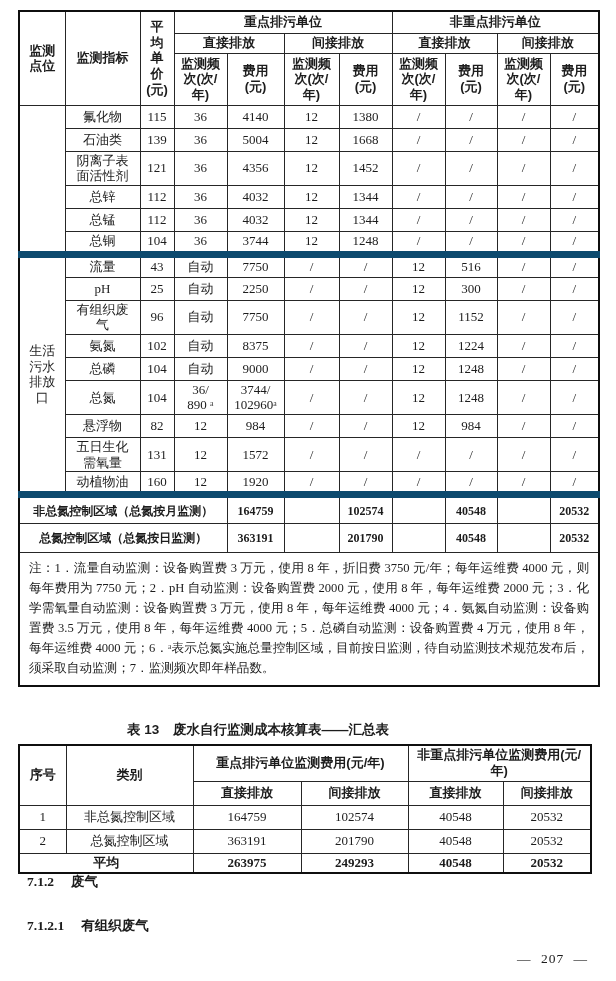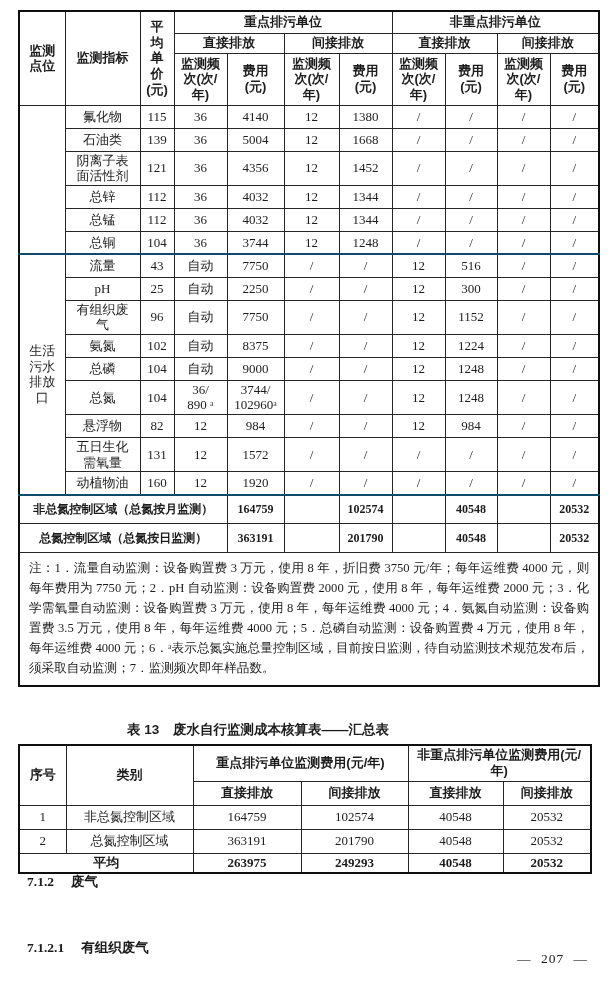--- a/index.html
+++ b/index.html
@@ -13,21 +13,21 @@
   .t1 { position:absolute; left:18px; top:10px; width:580px; border:2px solid #0f0f0f; }
   .t1 th, .t1 td {
     border:1px solid #262626; text-align:center; vertical-align:middle;
     padding:1px 2px; font-size:13px; line-height:1.2; overflow:hidden;
   }
   .t1 th { font-family:"Liberation Sans","DejaVu Sans",sans-serif; font-weight:bold; padding:1px 1px; }
   .t1 td.ind { padding:1px 8px; }
   .pre { white-space:pre-line; }
   tr.h1 { height:22px; } tr.h2 { height:20px; } tr.h3 { height:52px; }
   tr.datarow { height:23px; }
-  tr.sep td { border-top:2px solid #0c4a6e; }
+  tr.sep td { border-top:7px solid #0c4a6e; }
   tr.sum { height:29px; }
   tr.sum td { font-weight:bold; font-size:12px; }
   td.hei { font-family:"Liberation Sans","DejaVu Sans",sans-serif; white-space:nowrap; }
   td.note {
     text-align:justify; text-align-last:left; font-weight:normal;
     font-size:12.6px; line-height:20px; padding:5px 9px 7px 9px;
   }
   
   .caption {
     position:absolute; top:721px; left:0; width:516px; text-align:center;
@@ -43,21 +43,21 @@
   tr.h21 { height:27px; } tr.h22 { height:24px; }
   tr.d2 { height:24px; }
   tr.f2 { height:14px; }
   tr.f2 td { font-weight:bold; }
   
   .sec {
     position:absolute; left:27px;
     font-family:"Liberation Sans","DejaVu Sans",sans-serif; font-weight:bold; font-size:13.5px;
   }
   .sec .num { font-family:"Liberation Serif","DejaVu Serif",serif; margin-right:17px; }
-  .sec1 { top:873px; } .sec2 { top:939px; }
+  .sec1 { top:873px; } .sec2 { top:917px; }
   .pagenum {
     position:absolute; top:951px; right:28px; font-size:13.5px;
     word-spacing:5px; letter-spacing:1px;
   }
 </style>
 </head>
 <body>
 
 <div class="page">
 

